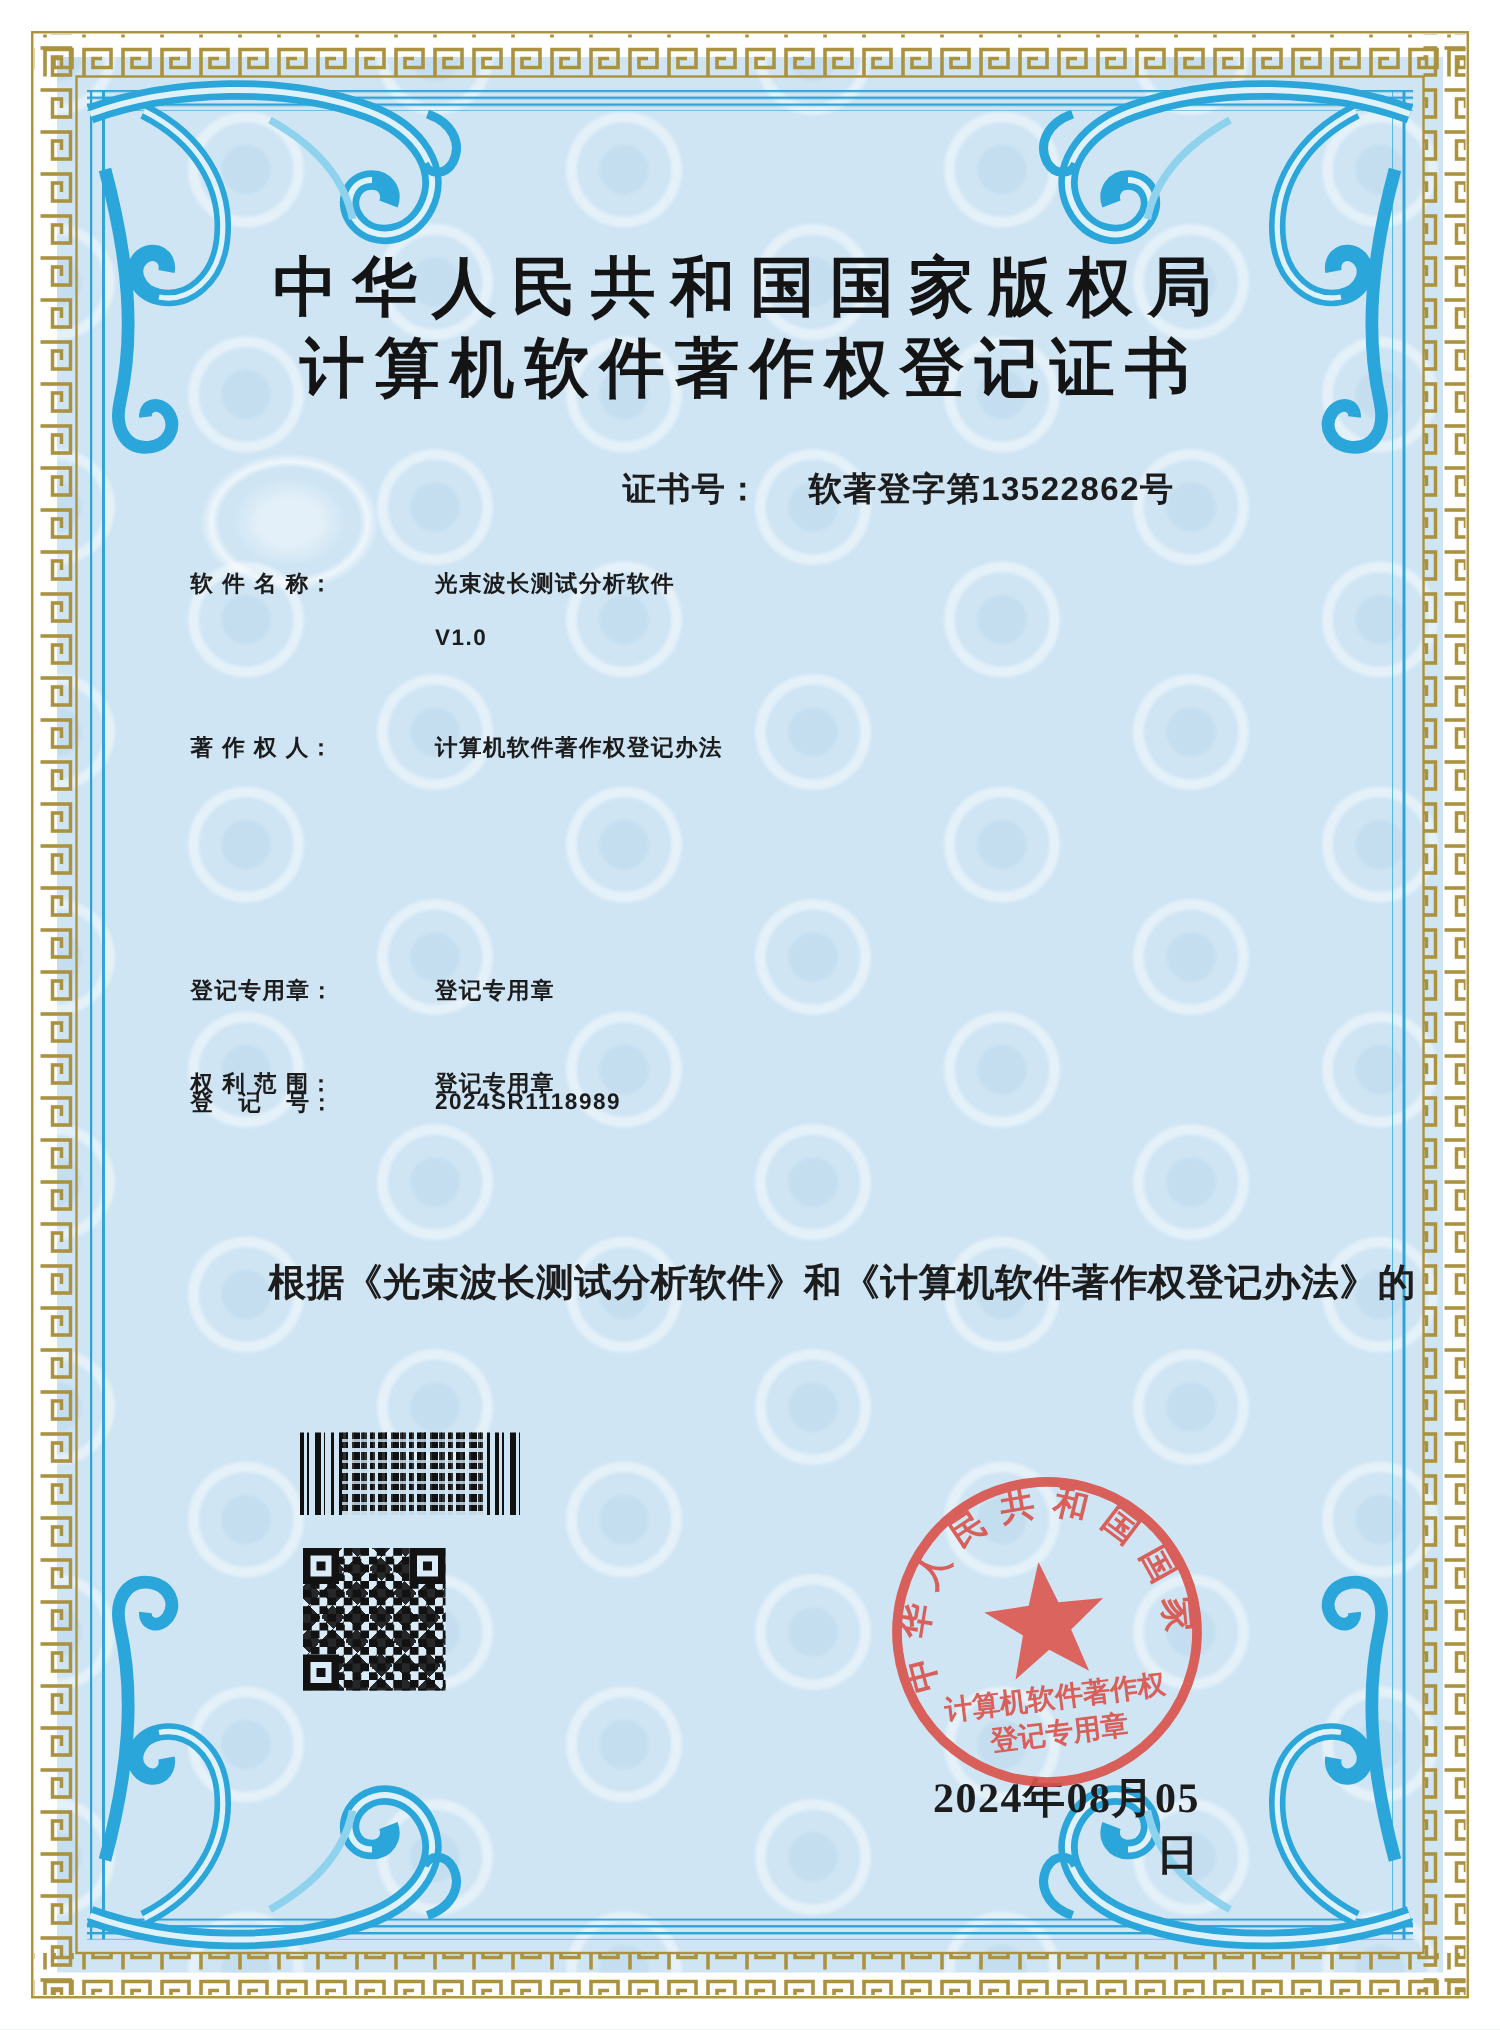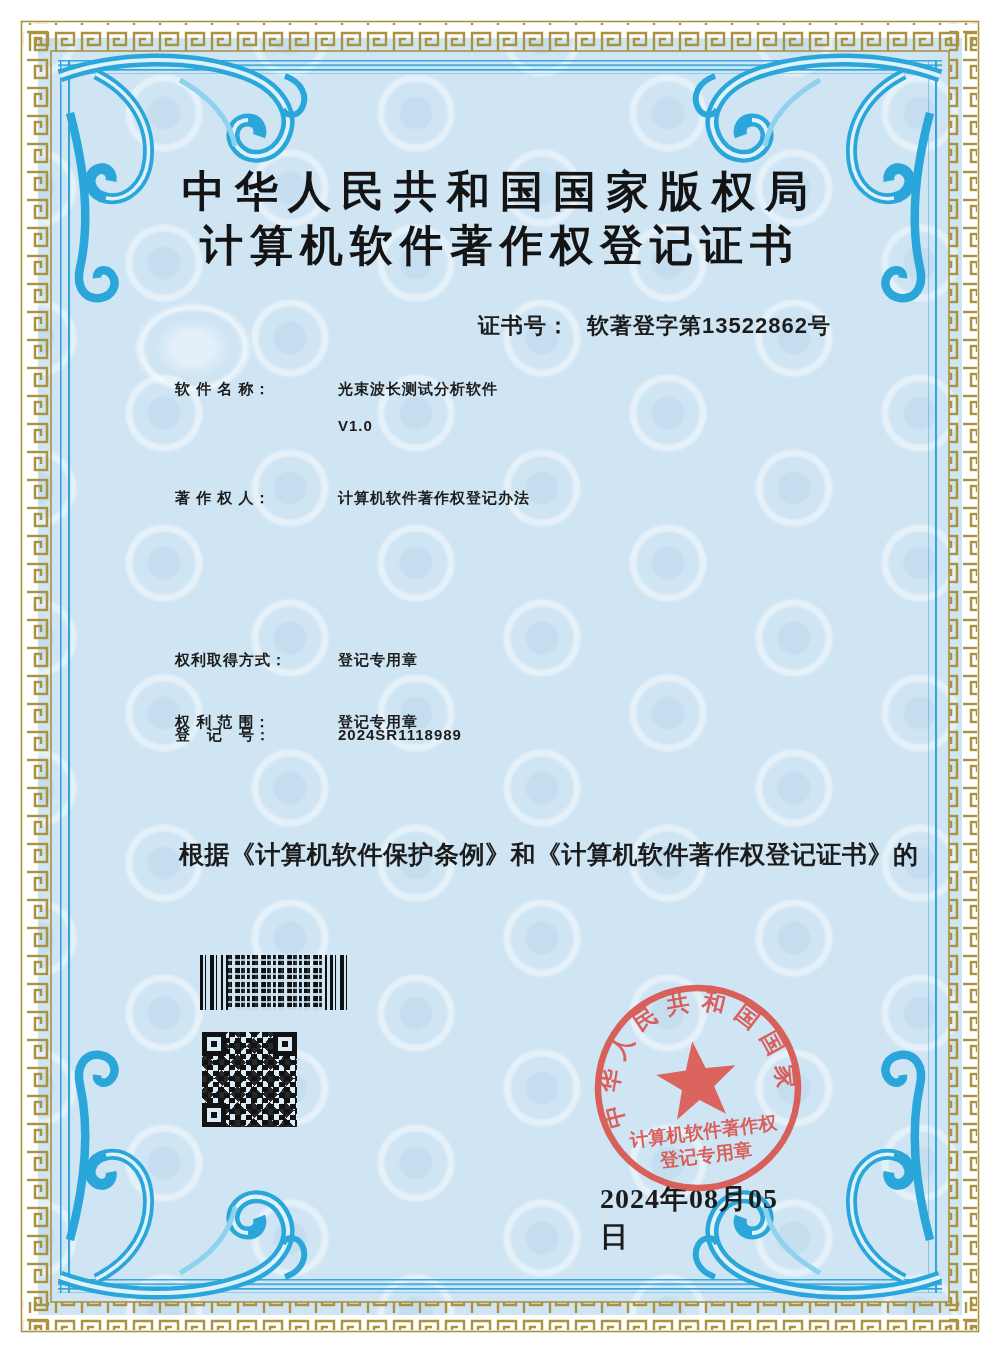--- a/index.html
+++ b/index.html
@@ -14,39 +14,39 @@
     background-color:#cfe5f4;
     background-image:
       radial-gradient(circle at 50% 50%, rgba(255,255,255,0) 30px, rgba(255,255,255,.45) 33px, rgba(255,255,255,.45) 37px, rgba(255,255,255,0) 40px),
       radial-gradient(circle at 50% 50%, rgba(188,216,236,.55) 15px, rgba(188,216,236,0) 18px),
       radial-gradient(circle at 50% 50%, rgba(255,255,255,0) 30px, rgba(255,255,255,.45) 33px, rgba(255,255,255,.45) 37px, rgba(255,255,255,0) 40px),
       radial-gradient(circle at 50% 50%, rgba(188,216,236,.55) 15px, rgba(188,216,236,0) 18px);
     background-size:252px 150px,252px 150px,252px 150px,252px 150px;
     background-position:0 0,0 0,126px 75px,126px 75px;
   }
   .frame-svg{position:absolute;left:0;top:0;width:1000px;height:1353px;z-index:2;pointer-events:none;}
-  .content{position:absolute;left:0;top:0;width:873px;height:1353px;z-index:3;color:#1c1c1c;padding-left:48px;}
+  .content{position:absolute;left:0;top:0;width:873px;height:1353px;z-index:3;color:#1c1c1c;}
 
   .emblem-wm{
     position:absolute;left:118px;top:290px;width:150px;height:116px;border-radius:50%;
     background:
       radial-gradient(ellipse at center, rgba(255,255,255,0) 44%, rgba(255,255,255,.8) 49%, rgba(255,255,255,0) 56%),
       radial-gradient(ellipse at center, rgba(255,255,255,.55) 18%, rgba(255,255,255,0) 36%);
     opacity:.8;
   }
 
   .title{
     position:absolute;left:0;width:1000px;text-align:center;font-weight:700;
     font-family:"Liberation Serif","DejaVu Serif",serif;color:#141414;
   }
   .title.l1{top:163px;font-size:43px;letter-spacing:10px;}
   .title.l2{top:217px;font-size:43px;letter-spacing:7px;}
 
   .certno{position:absolute;top:311px;right:90px;font-size:22px;font-weight:700;letter-spacing:1px;}
-  .certno .lbl{margin-right:17px;}
+  .certno .lbl{margin-right:32px;}
 
   .row{position:absolute;font-size:15px;font-weight:700;letter-spacing:1px;white-space:pre;}
   .row .lbl{position:absolute;left:127px;top:0;}
   .row .val{position:absolute;left:290px;top:0;text-align:center;}
 
   .stmt{position:absolute;left:127px;width:778px;font-size:25px;font-weight:700;letter-spacing:.5px;white-space:pre;}
   .stmt.ind{text-indent:52px;}
 
   .barcode{
     position:absolute;left:200px;top:955px;width:148px;height:55px;
@@ -71,21 +71,21 @@
       repeating-conic-gradient(from 45deg, rgba(18,18,18,.9) 0% 25%, rgba(0,0,0,0) 25% 50%);
     background-size:11px 11px, 16px 16px;
     background-position:0 0, 4px 6px;
   }
   .finder{position:absolute;width:24px;height:24px;border:5px solid #121212;background:#d9ecf8;box-sizing:border-box;}
   .finder span{position:absolute;left:4px;top:4px;width:6px;height:6px;background:#121212;}
   .finder.tl{left:0;top:0;} .finder.tr{right:0;top:0;} .finder.bl{left:0;bottom:0;}
 
   .seal{position:absolute;left:588px;top:978px;width:220px;height:220px;opacity:.92;transform:rotate(-7deg);z-index:4;}
   .seal-date{
-    position:absolute;left:600px;top:1180px;width:200px;text-align:left;
+    position:absolute;left:600px;top:1180px;width:200px;text-align:right;
     font-size:28px;font-weight:700;letter-spacing:1px;z-index:3;
     font-family:"Liberation Serif","DejaVu Serif",serif;
   }
 </style>
 </head>
 <body>
 
 <div class="paper"></div>
 
 <svg class="frame-svg" viewBox="0 0 1000 1353" xmlns="http://www.w3.org/2000/svg">
@@ -148,35 +148,35 @@
   <div class="row" style="top:417px">
     <span class="val">V1.0</span>
   </div>
 
   <div class="row" style="top:489px">
     <span class="lbl">著 作 权 人：</span>
     <span class="val">计算机软件著作权登记办法</span>
   </div>
 
   <div class="row" style="top:651px">
-    <span class="lbl">权利取得方式：</span>
+    <span class="lbl">登记专用章：</span>
     <span class="val">登记专用章</span>
   </div>
 
   <div class="row" style="top:713px">
     <span class="lbl">权 利 范 围：</span>
     <span class="val">登记专用章</span>
   </div>
 
   <div class="row" style="top:726px">
     <span class="lbl">登　记　号：</span>
     <span class="val">2024SR1118989</span>
   </div>
 
-  <div class="stmt ind" style="top:838px">根据《计算机软件保护条例》和《计算机软件著作权登记证书》的</div>
+  <div class="stmt ind" style="top:838px">根据《光束波长测试分析软件》和《计算机软件著作权登记办法》的</div>
 
   <div class="barcode">
     <div class="noise"></div>
   </div>
 
   <div class="qrcode">
     <div class="finder tl">
         <span></span>
       </div>
     <div class="finder tr">

